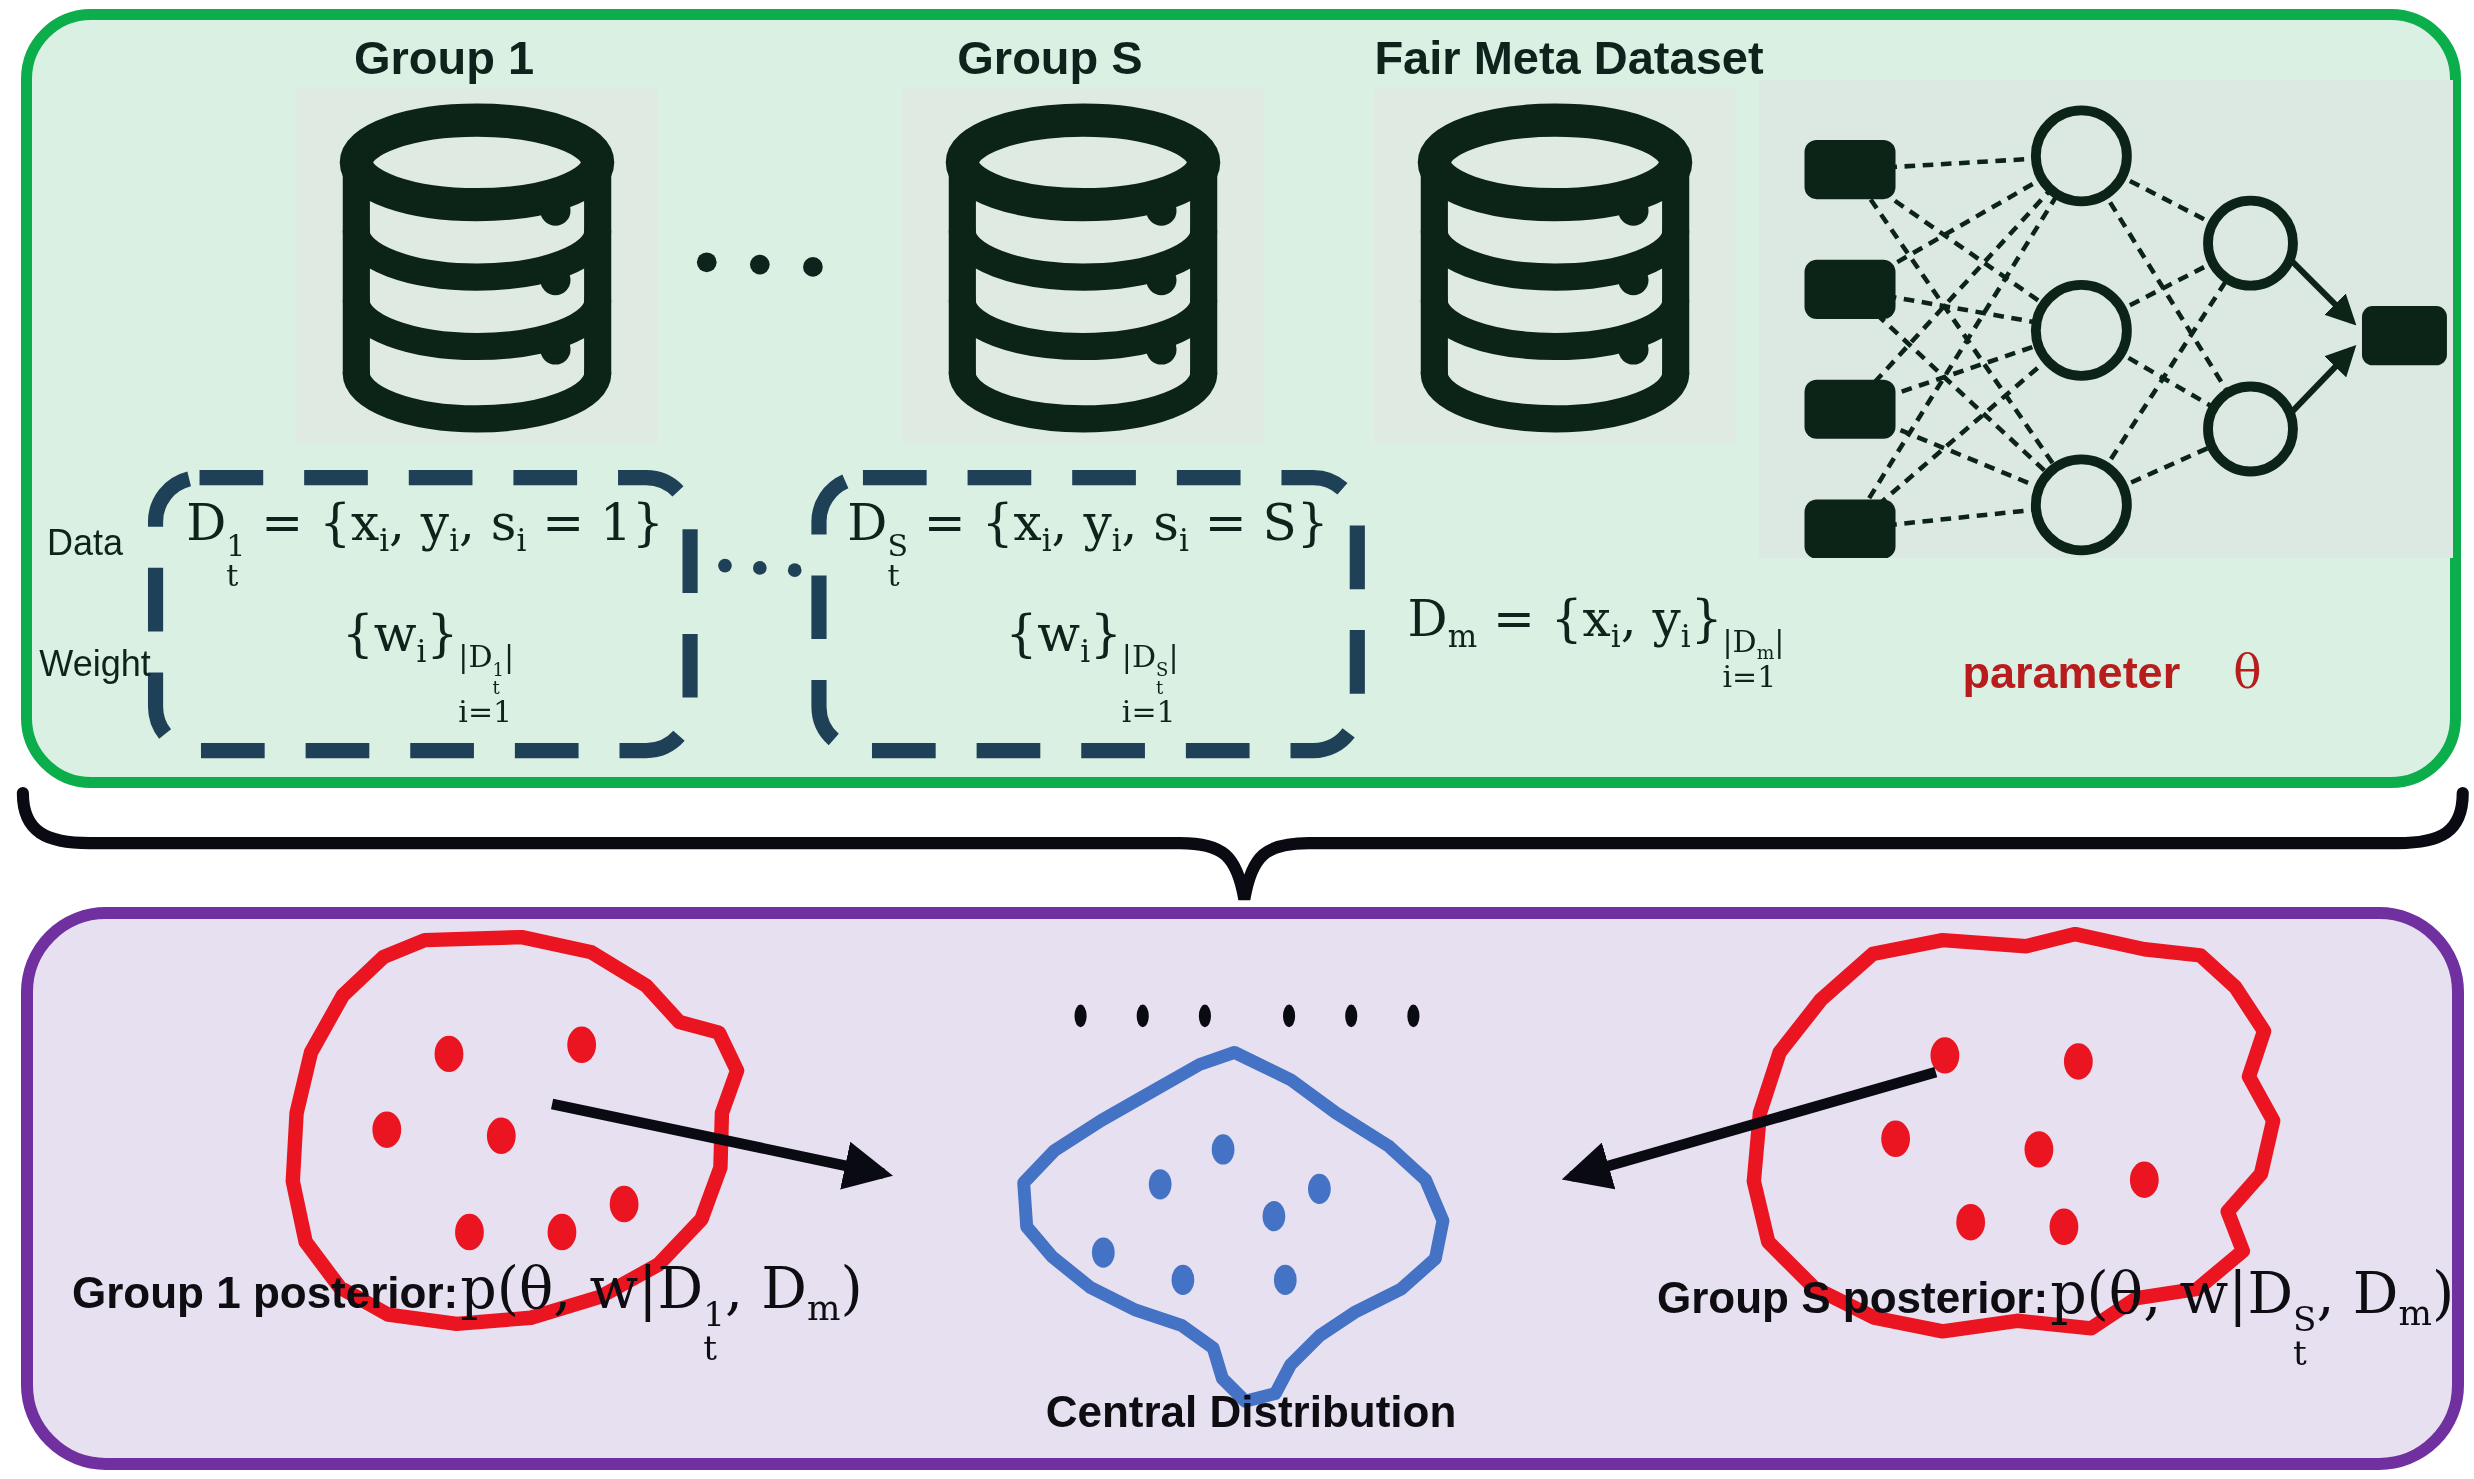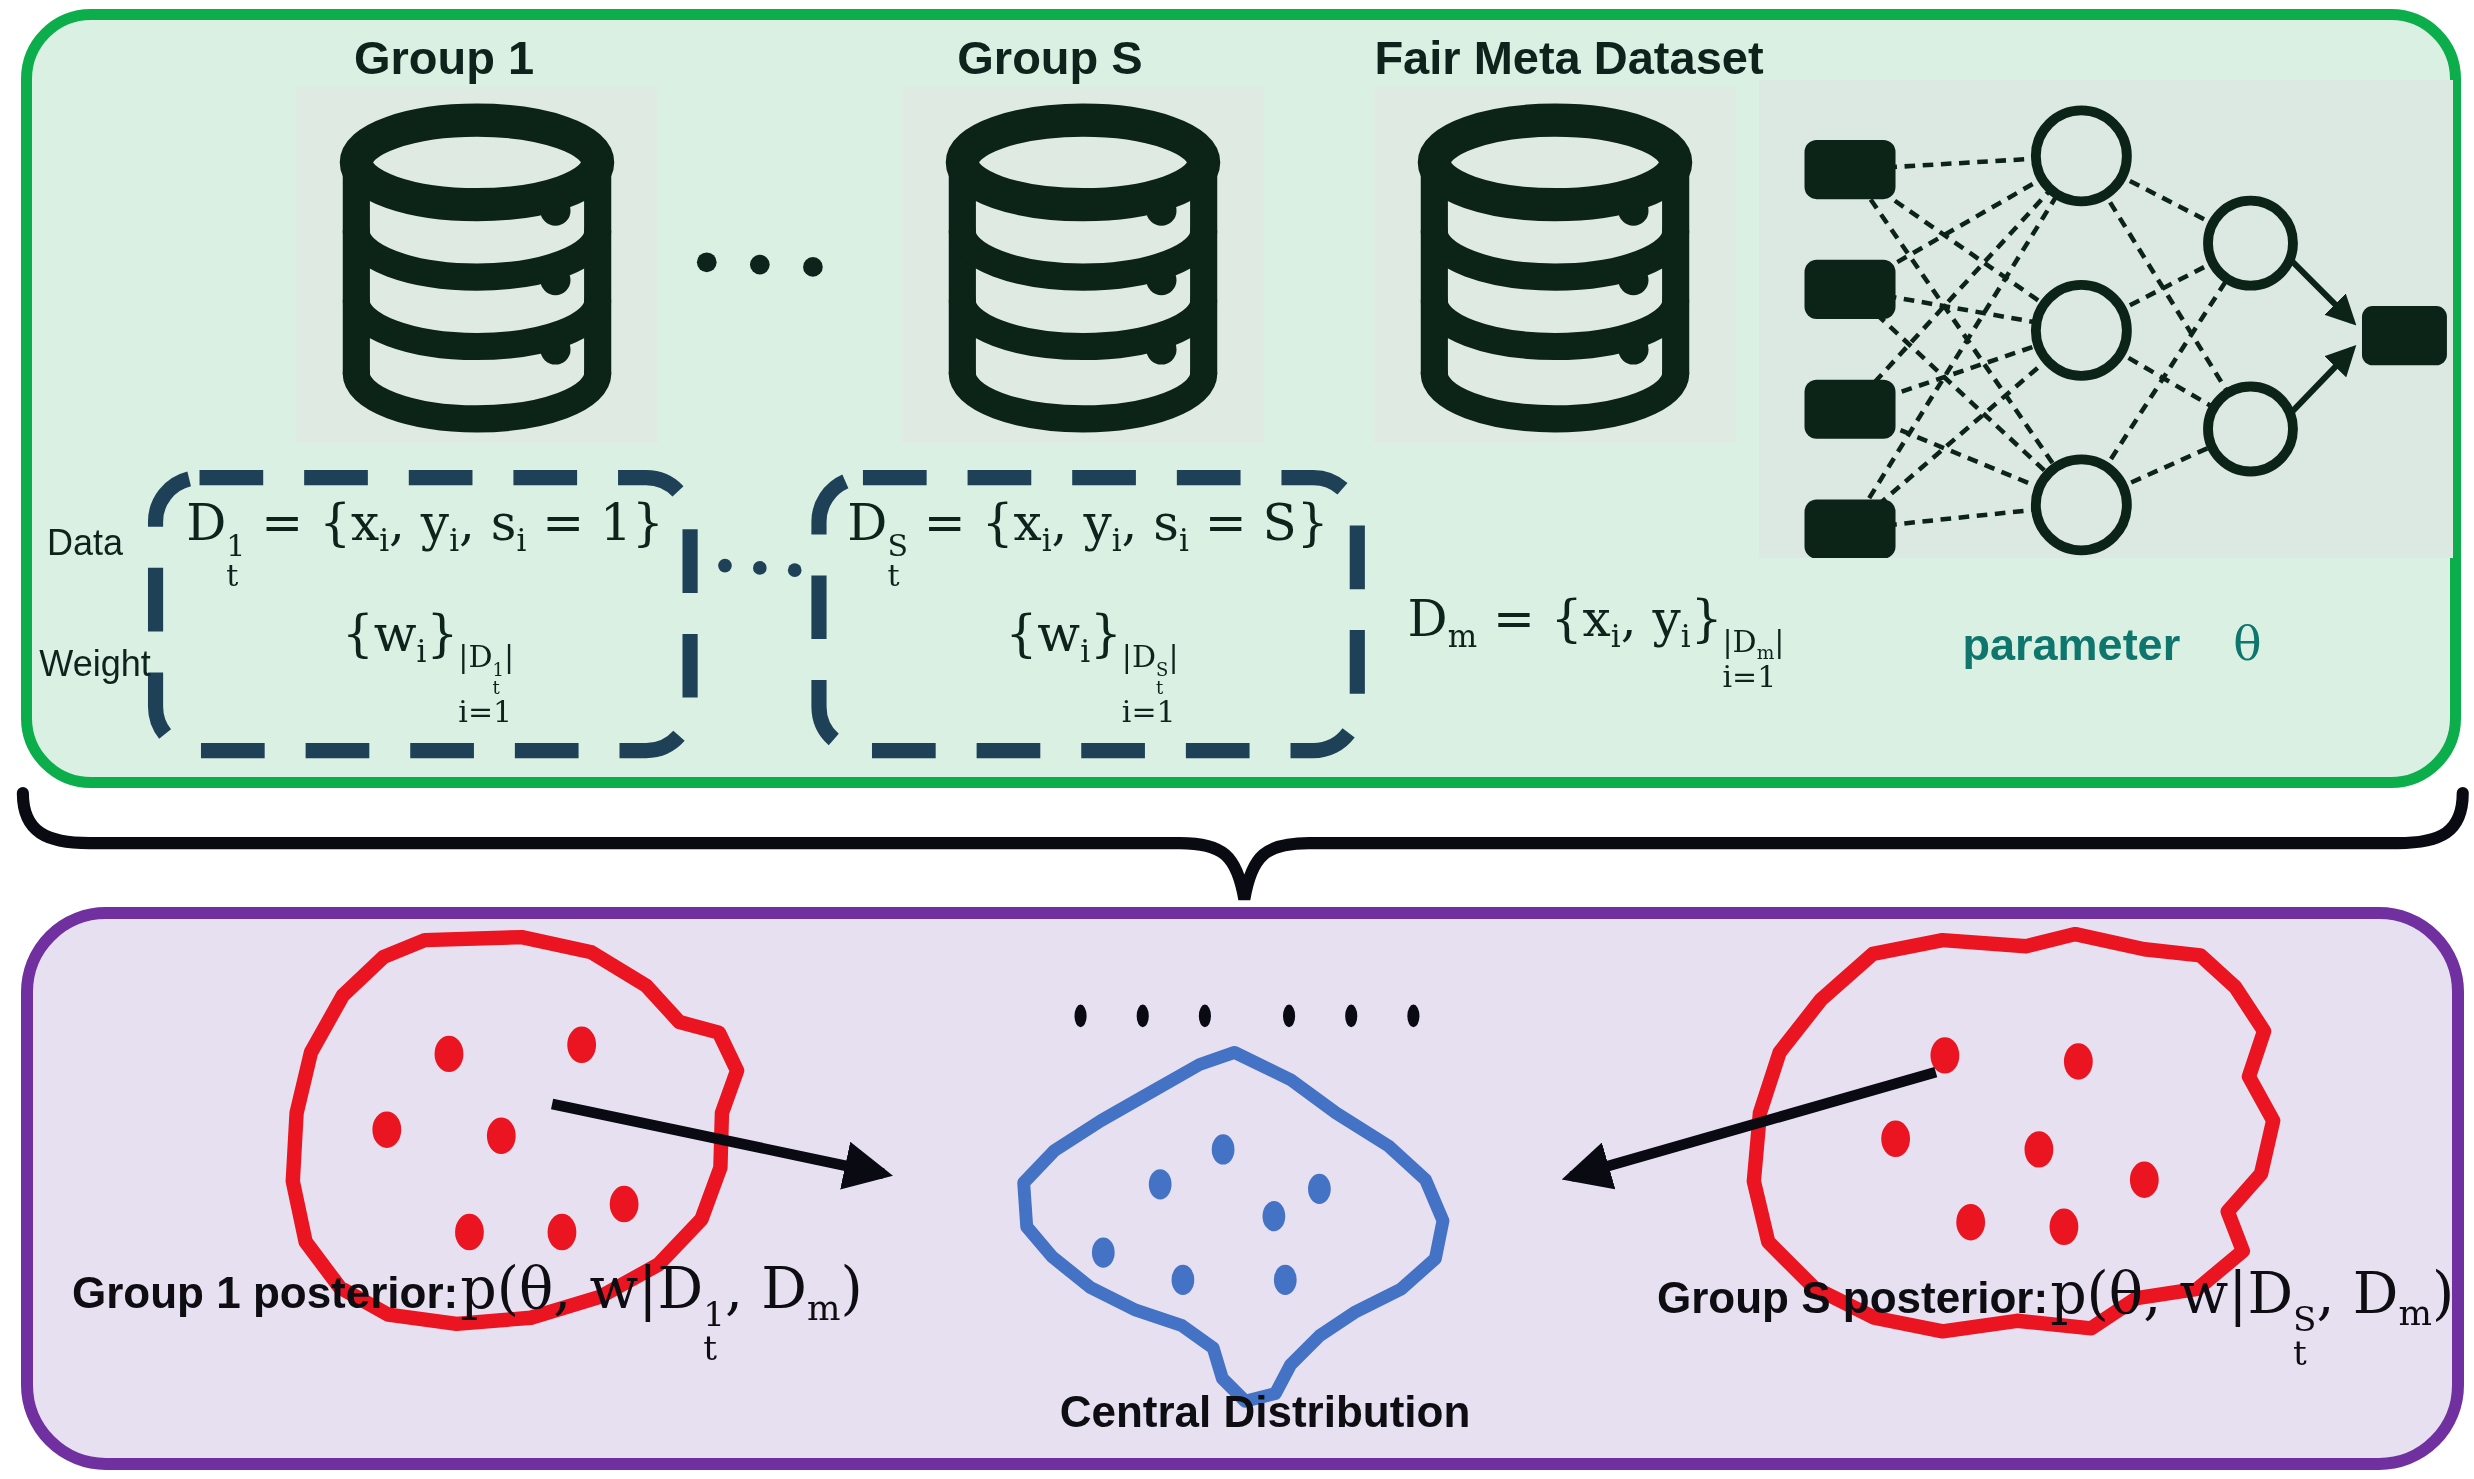--- a/index.html
+++ b/index.html
@@ -29,27 +29,27 @@
   .h-label{font-size:47px;font-weight:600;white-space:nowrap;color:#0c241b;}
   .side-label{font-size:36px;font-weight:400;color:#0c241b;white-space:nowrap;}
 
   
   .m{font-family:"DejaVu Serif", serif;font-weight:500;white-space:nowrap;}
   .math-row{font-size:50px;color:#0c241b;}
   .m sub, .m sup{font-size:0.62em;}
   .stk{display:inline-flex;flex-direction:column;align-items:flex-start;vertical-align:-0.52em;line-height:0.92;font-size:0.6em;}
   .stk > sup,.stk > sub{font-size:1em;line-height:1.0;}
 
-  .param-row{font-size:45px;font-weight:600;color:#0f766e;white-space:nowrap;}
+  .param-row{font-size:45px;font-weight:600;color:#b91c1c;white-space:nowrap;margin-top:28px;}
   .param-row .m{font-weight:500;font-size:47px;margin-left:53px;}
 
   
   .post-row{font-size:44px;font-weight:600;color:#0d0d12;white-space:nowrap;display:flex;align-items:baseline;gap:2px;}
   .post-row .m{font-size:57px;font-weight:500;text-align:right;}
-  .central-label{font-size:44px;font-weight:600;color:#0d0d12;white-space:nowrap;margin-left:14px;}
+  .central-label{font-size:44px;font-weight:600;color:#0d0d12;white-space:nowrap;}
 
   svg{display:block;}
   .overlay{left:0;top:0;pointer-events:none;}
 </style>
 </head>
 <body>
 
 <div class="abs panel-green"></div>
 <div class="abs panel-purple"></div>
 

